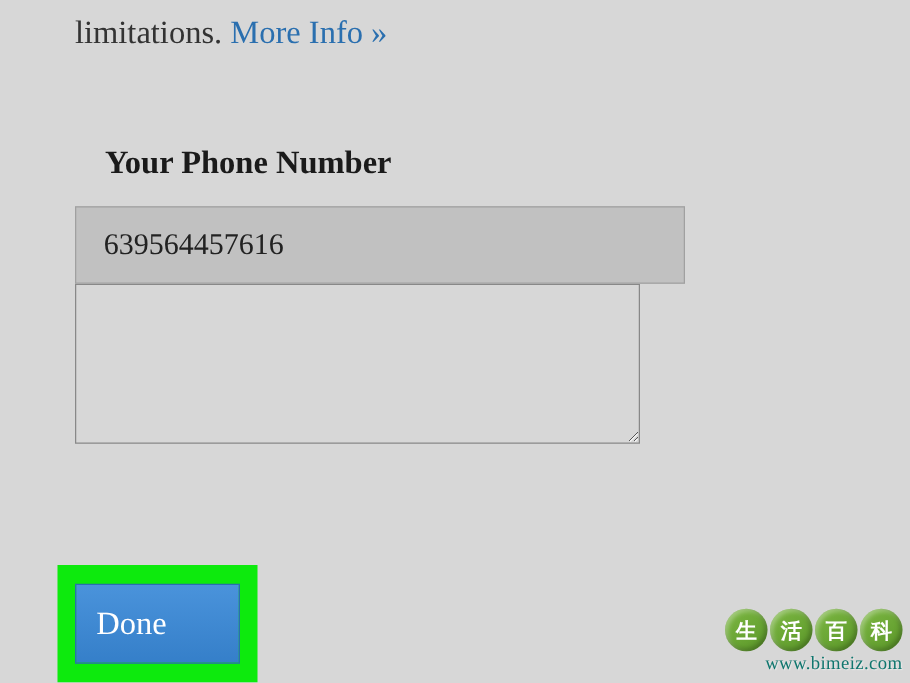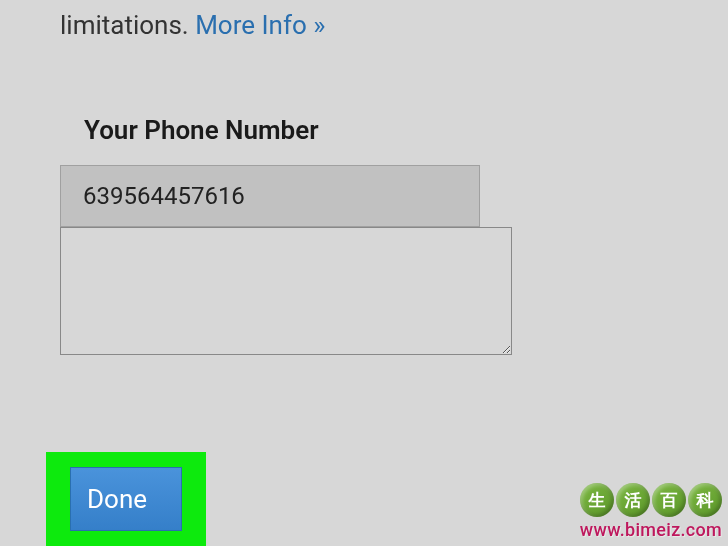--- a/index.html
+++ b/index.html
@@ -1,18 +1,19 @@
 <!DOCTYPE html>
 <html><head>
   <meta charset="utf-8">
   <style>
     * {
       margin: 0;
       padding: 0;
       box-sizing: border-box;
+      font-family: Liberation Serif, serif;
     }
     body {
       width: 728px;
       height: 546px;
       background: #d7d7d7;
       font-family: -apple-system, BlinkMacSystemFont, 'Segoe UI', Roboto, Arial, sans-serif;
       position: relative;
       overflow: hidden;
     }
     .content {
@@ -34,21 +35,21 @@
       font-weight: 600;
       color: #1a1a1a;
       margin-top: 70px;
       margin-bottom: 20px;
       margin-left: 24px;
     }
     .section-label.second {
       margin-top: 36px;
     }
     .phone-input {
-      width: 420px;
+      width: 488px;
       height: 62px;
       background: #c1c1c1;
       border: 1px solid #a0a0a0;
       font-size: 24px;
       color: #222;
       padding: 0 22px;
       font-family: inherit;
     }
     .reason-textarea {
       width: 452px;
@@ -65,21 +66,21 @@
       left: 46px;
       bottom: 0px;
       width: 160px;
       height: 94px;
       background: #0dea0d;
       display: flex;
       align-items: center;
       justify-content: center;
     }
     .done-button {
-      width: 112px;
+      width: 132px;
       height: 64px;
       background: #3d8bd6;
       background: linear-gradient(to bottom, #4a93db 0%, #357fc9 100%);
       border: 1px solid #2a6faf;
       color: #ffffff;
       font-size: 26px;
       font-family: inherit;
       cursor: pointer;
       text-align: left;
       padding-left: 16px;
@@ -107,22 +108,22 @@
       border-radius: 50%;
       display: flex;
       align-items: center;
       justify-content: center;
       color: #fff;
       font-size: 17px;
       font-weight: bold;
       box-shadow: inset -2px -2px 4px rgba(0,0,0,0.25), inset 2px 2px 4px rgba(255,255,255,0.35);
     }
     .watermark-url {
-      color: #be185d;
-      font-size: 18px;
+      color: #0f766e;
+      font-size: 15px;
       font-weight: 500;
       letter-spacing: 0.3px;
       text-shadow: 1px 1px 1px rgba(255,255,255,0.5);
       margin-left: 16px;
     }
   </style>
 </head>
 <body>
 
 <div class="content">

